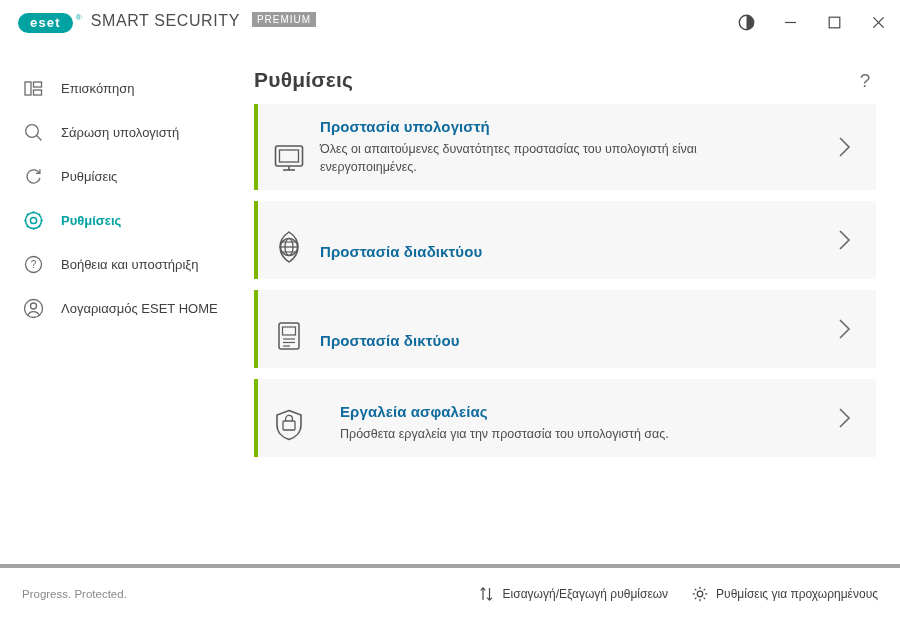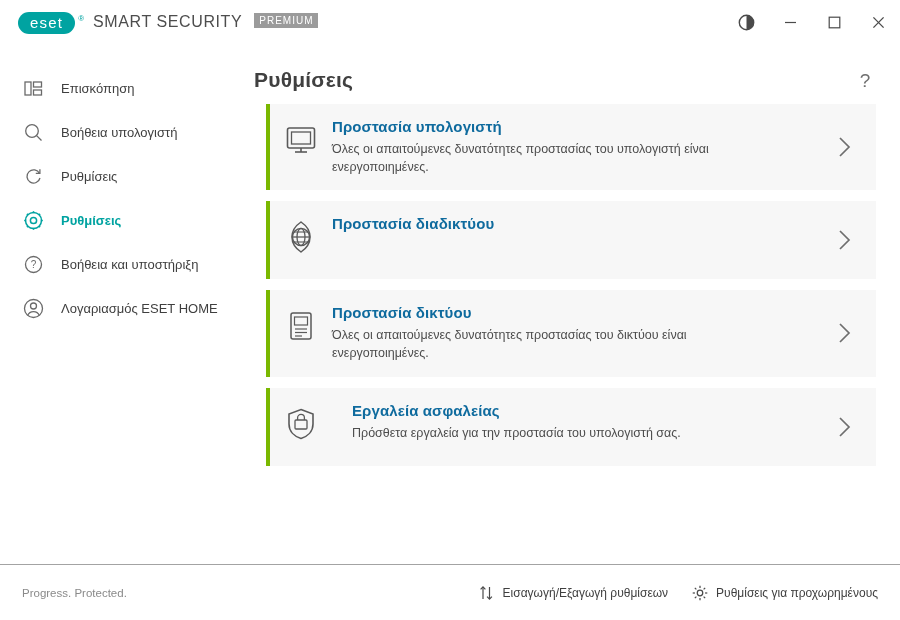--- a/index.html
+++ b/index.html
@@ -31,22 +31,22 @@
     align-items: baseline;
     padding-left: 18px;
     gap: 9px;
   }
   .logo-badge {
     display: inline-flex;
     align-items: center;
     justify-content: center;
     background: #00a3a1;
     color: #ffffff;
-    font-size: 15px;
-    font-weight: normal;
+    font-size: 13px;
+    font-weight: bold;
     letter-spacing: 1.2px;
     border-radius: 11px;
     padding: 2px 12px 3px 12px;
     position: relative;
     top: 1px;
   }
   .logo-reg {
     font-size: 8px;
     color: #00a3a1;
     position: relative;
@@ -145,28 +145,27 @@
     color: #6f6f6f;
     width: 22px; height: 22px;
     display: flex; align-items: center; justify-content: center;
     cursor: default;
     margin-top: 2px;
   }
 
   .cards { display: flex; flex-direction: column; gap: 11px; }
   .card {
     display: flex;
-    align-items: flex-start;
+    align-items: flex-end;
     background: #f7f7f7;
     border-left: 4px solid #701a75;
     min-height: 78px;
     padding: 14px 10px 14px 0;
     cursor: default;
     position: relative;
-    margin-left: 12px;
   }
   .card-ico {
     width: 62px;
     flex: none;
     display: flex;
     align-items: center;
     justify-content: center;
     padding-top: 4px;
     color: #5a5a5a;
   }
@@ -193,21 +192,21 @@
     align-self: center;
     color: #6e6e6e;
   }
 
   
   .footer {
     height: 56px;
     flex: none;
     display: flex;
     align-items: center;
-    border-top: 1px solid #a3a3a3;
+    border-top: 4px solid #a3a3a3;
     background: #ffffff;
     padding: 0 22px 0 22px;
     margin: 0;
   }
   .footer-left {
     font-size: 11.5px;
     color: #8a8a8a;
     width: 210px;
     flex: none;
   }
@@ -287,21 +286,21 @@
         <span>Επισκόπηση</span>
       </div>
 
       <div class="nav-item">
         <span class="nav-ico">
           <svg width="19" height="19" viewBox="0 0 19 19" aria-hidden="true">
             <circle cx="8" cy="8" r="6.3" fill="none" stroke="currentColor" stroke-width="1.3"></circle>
             <line x1="12.6" y1="12.6" x2="17.5" y2="17.5" stroke="currentColor" stroke-width="1.3"></line>
           </svg>
         </span>
-        <span>Βοήθεια υπολογιστή</span>
+        <span>Σάρωση υπολογιστή</span>
       </div>
 
       <div class="nav-item">
         <span class="nav-ico">
           <svg width="19" height="19" viewBox="0 0 19 19" aria-hidden="true">
             <path d="M15.5 6.5 A6.6 6.6 0 1 0 16 11" fill="none" stroke="currentColor" stroke-width="1.3"></path>
             <polyline points="11.8,6.3 15.9,6.3 15.9,2.3" fill="none" stroke="currentColor" stroke-width="1.3"></polyline>
           </svg>
         </span>
         <span>Ρυθμίσεις</span>
@@ -404,21 +403,20 @@
             <svg width="36" height="36" viewBox="0 0 36 36" aria-hidden="true">
               <rect x="8" y="5" width="20" height="26" rx="2" fill="none" stroke="currentColor" stroke-width="1.5"></rect>
               <rect x="11.5" y="9" width="13" height="8" fill="none" stroke="currentColor" stroke-width="1.2"></rect>
               <line x1="12" y1="21" x2="24" y2="21" stroke="currentColor" stroke-width="1.2"></line>
               <line x1="12" y1="24.5" x2="24" y2="24.5" stroke="currentColor" stroke-width="1.2"></line>
               <line x1="12" y1="28" x2="19" y2="28" stroke="currentColor" stroke-width="1.2"></line>
             </svg>
           </div>
           <div class="card-text">
             <div class="card-title">Προστασία δικτύου</div>
-            <div class="card-desc">Όλες οι απαιτούμενες δυνατότητες προστασίας του δικτύου είναι ενεργοποιημένες.</div>
           </div>
           <div class="card-arrow">
             <svg width="16" height="24" viewBox="0 0 16 24" aria-hidden="true">
               <polyline points="4,3 13,12 4,21" fill="none" stroke="currentColor" stroke-width="1.7"></polyline>
             </svg>
           </div>
         </div>
 
         <div class="card" style="border-left-color: rgb(122, 184, 0); gap: 20px;">
           <div class="card-ico">

